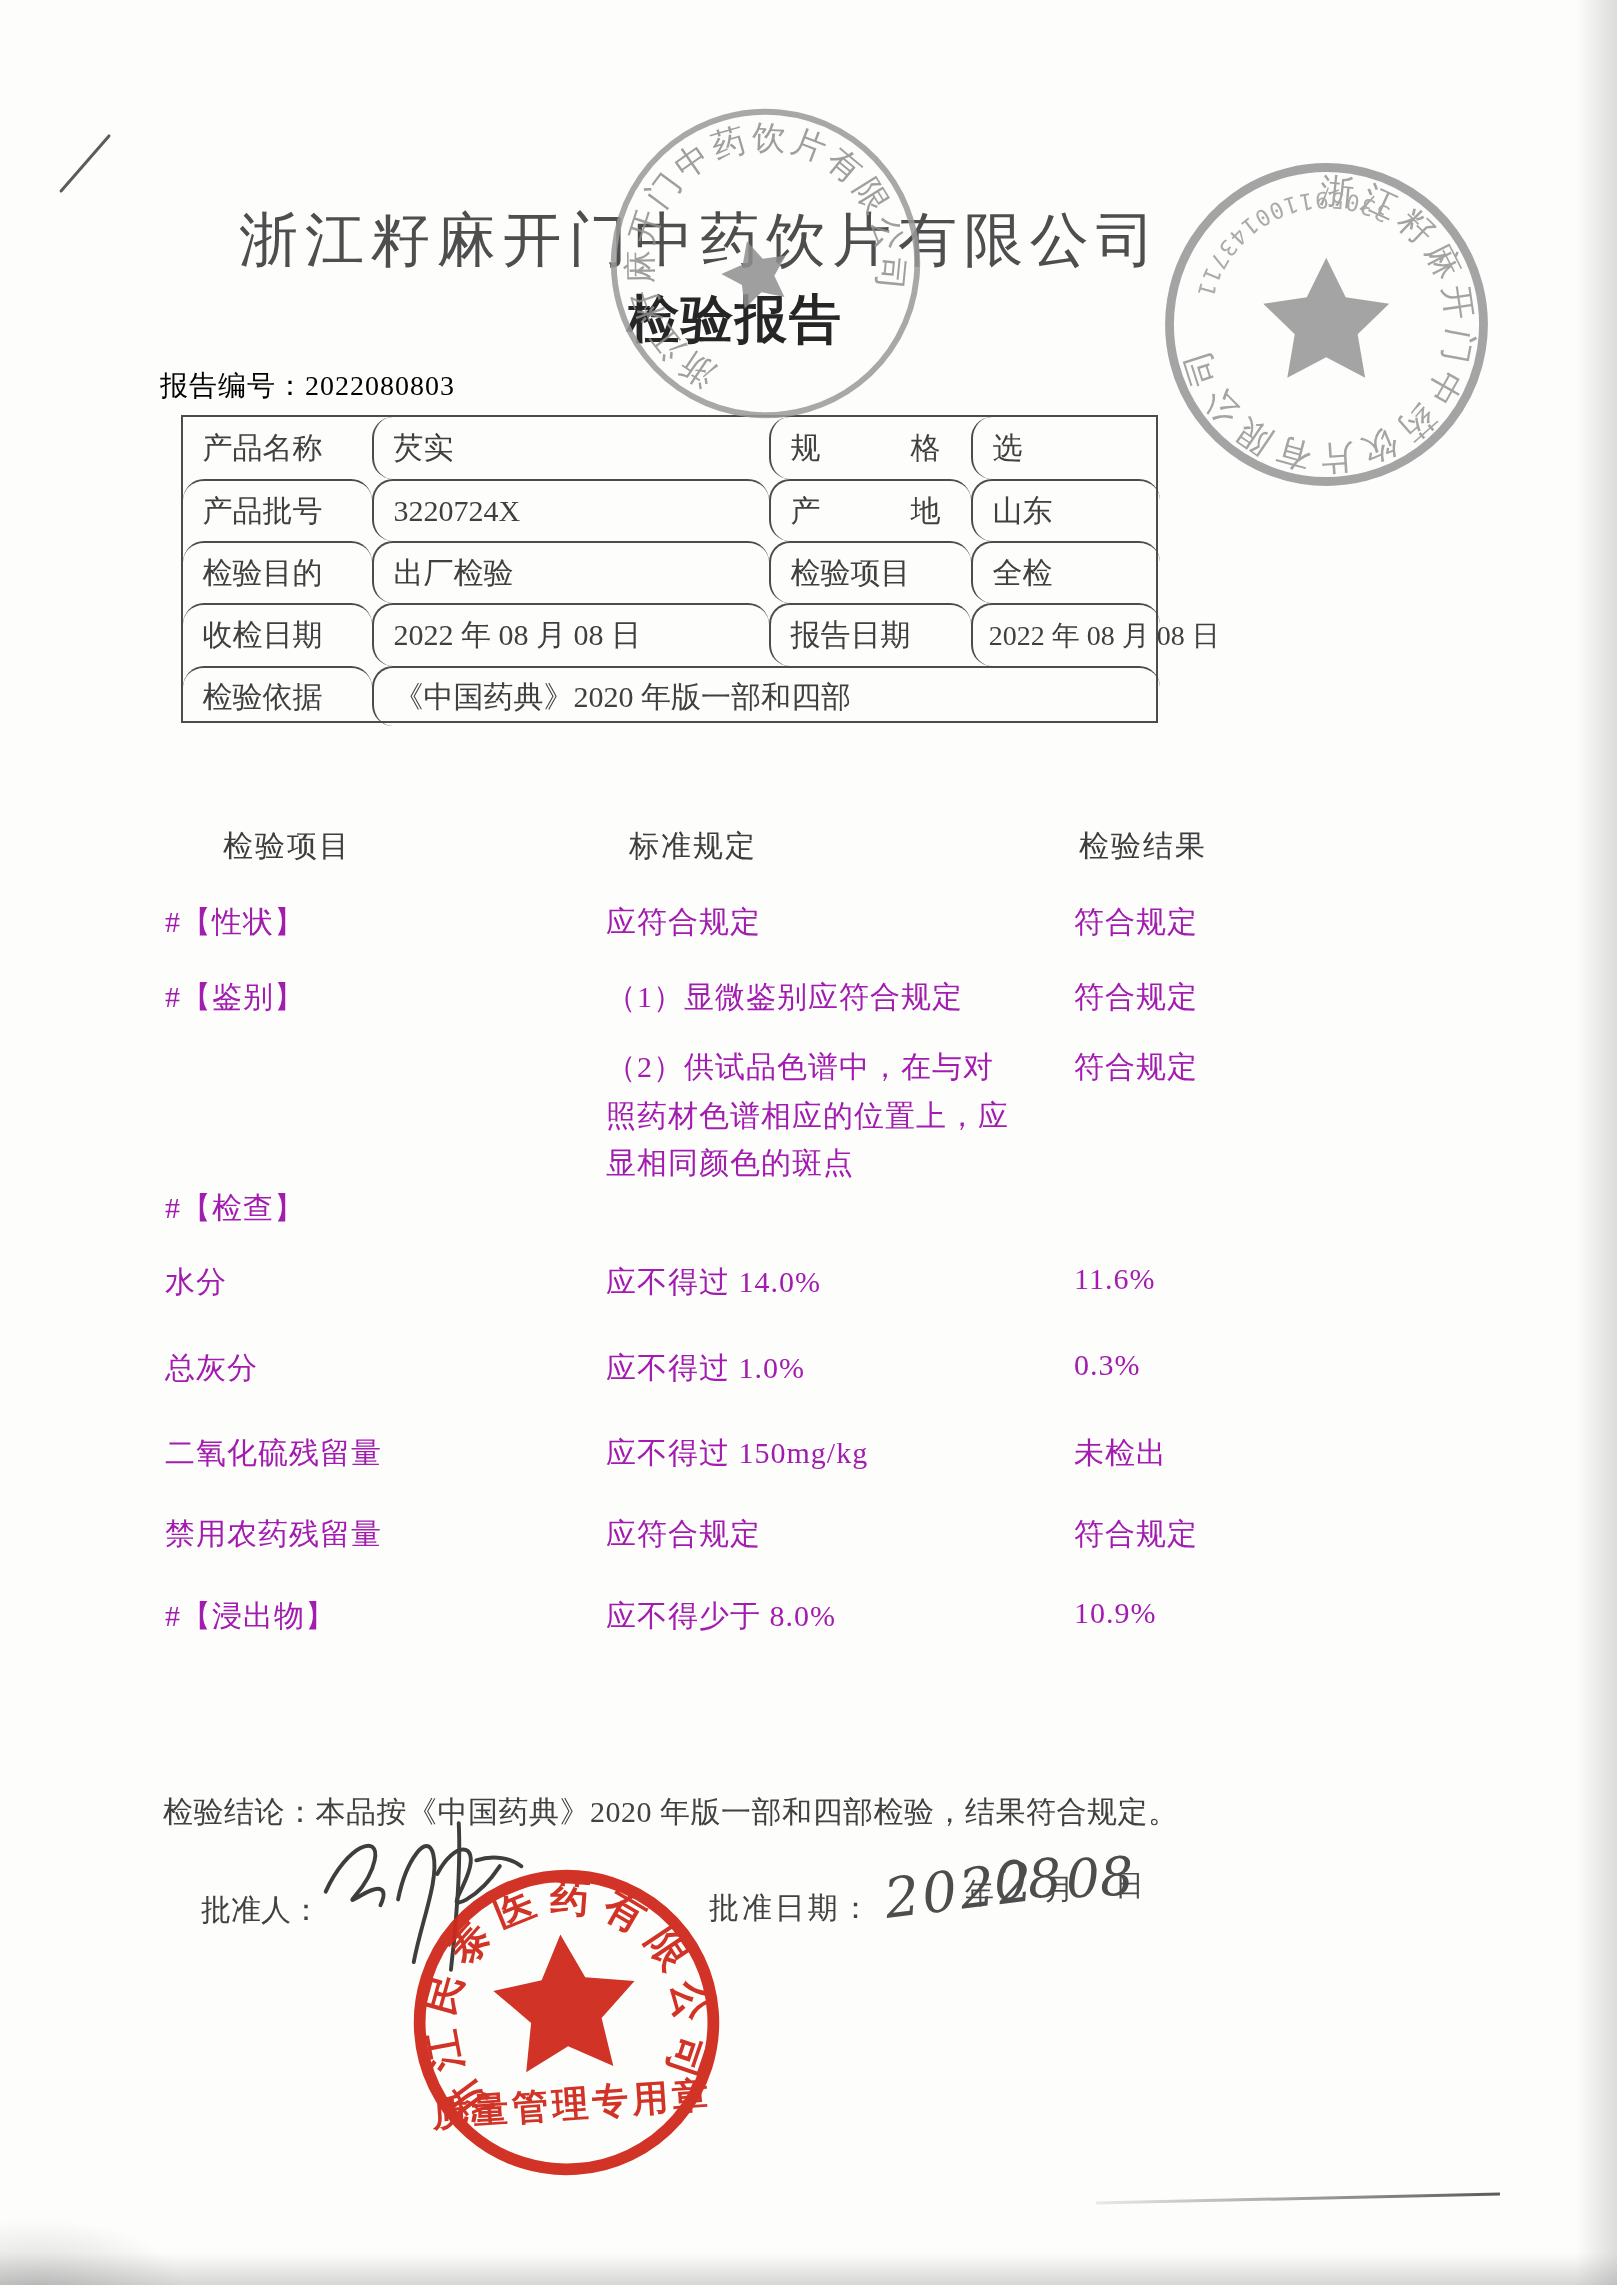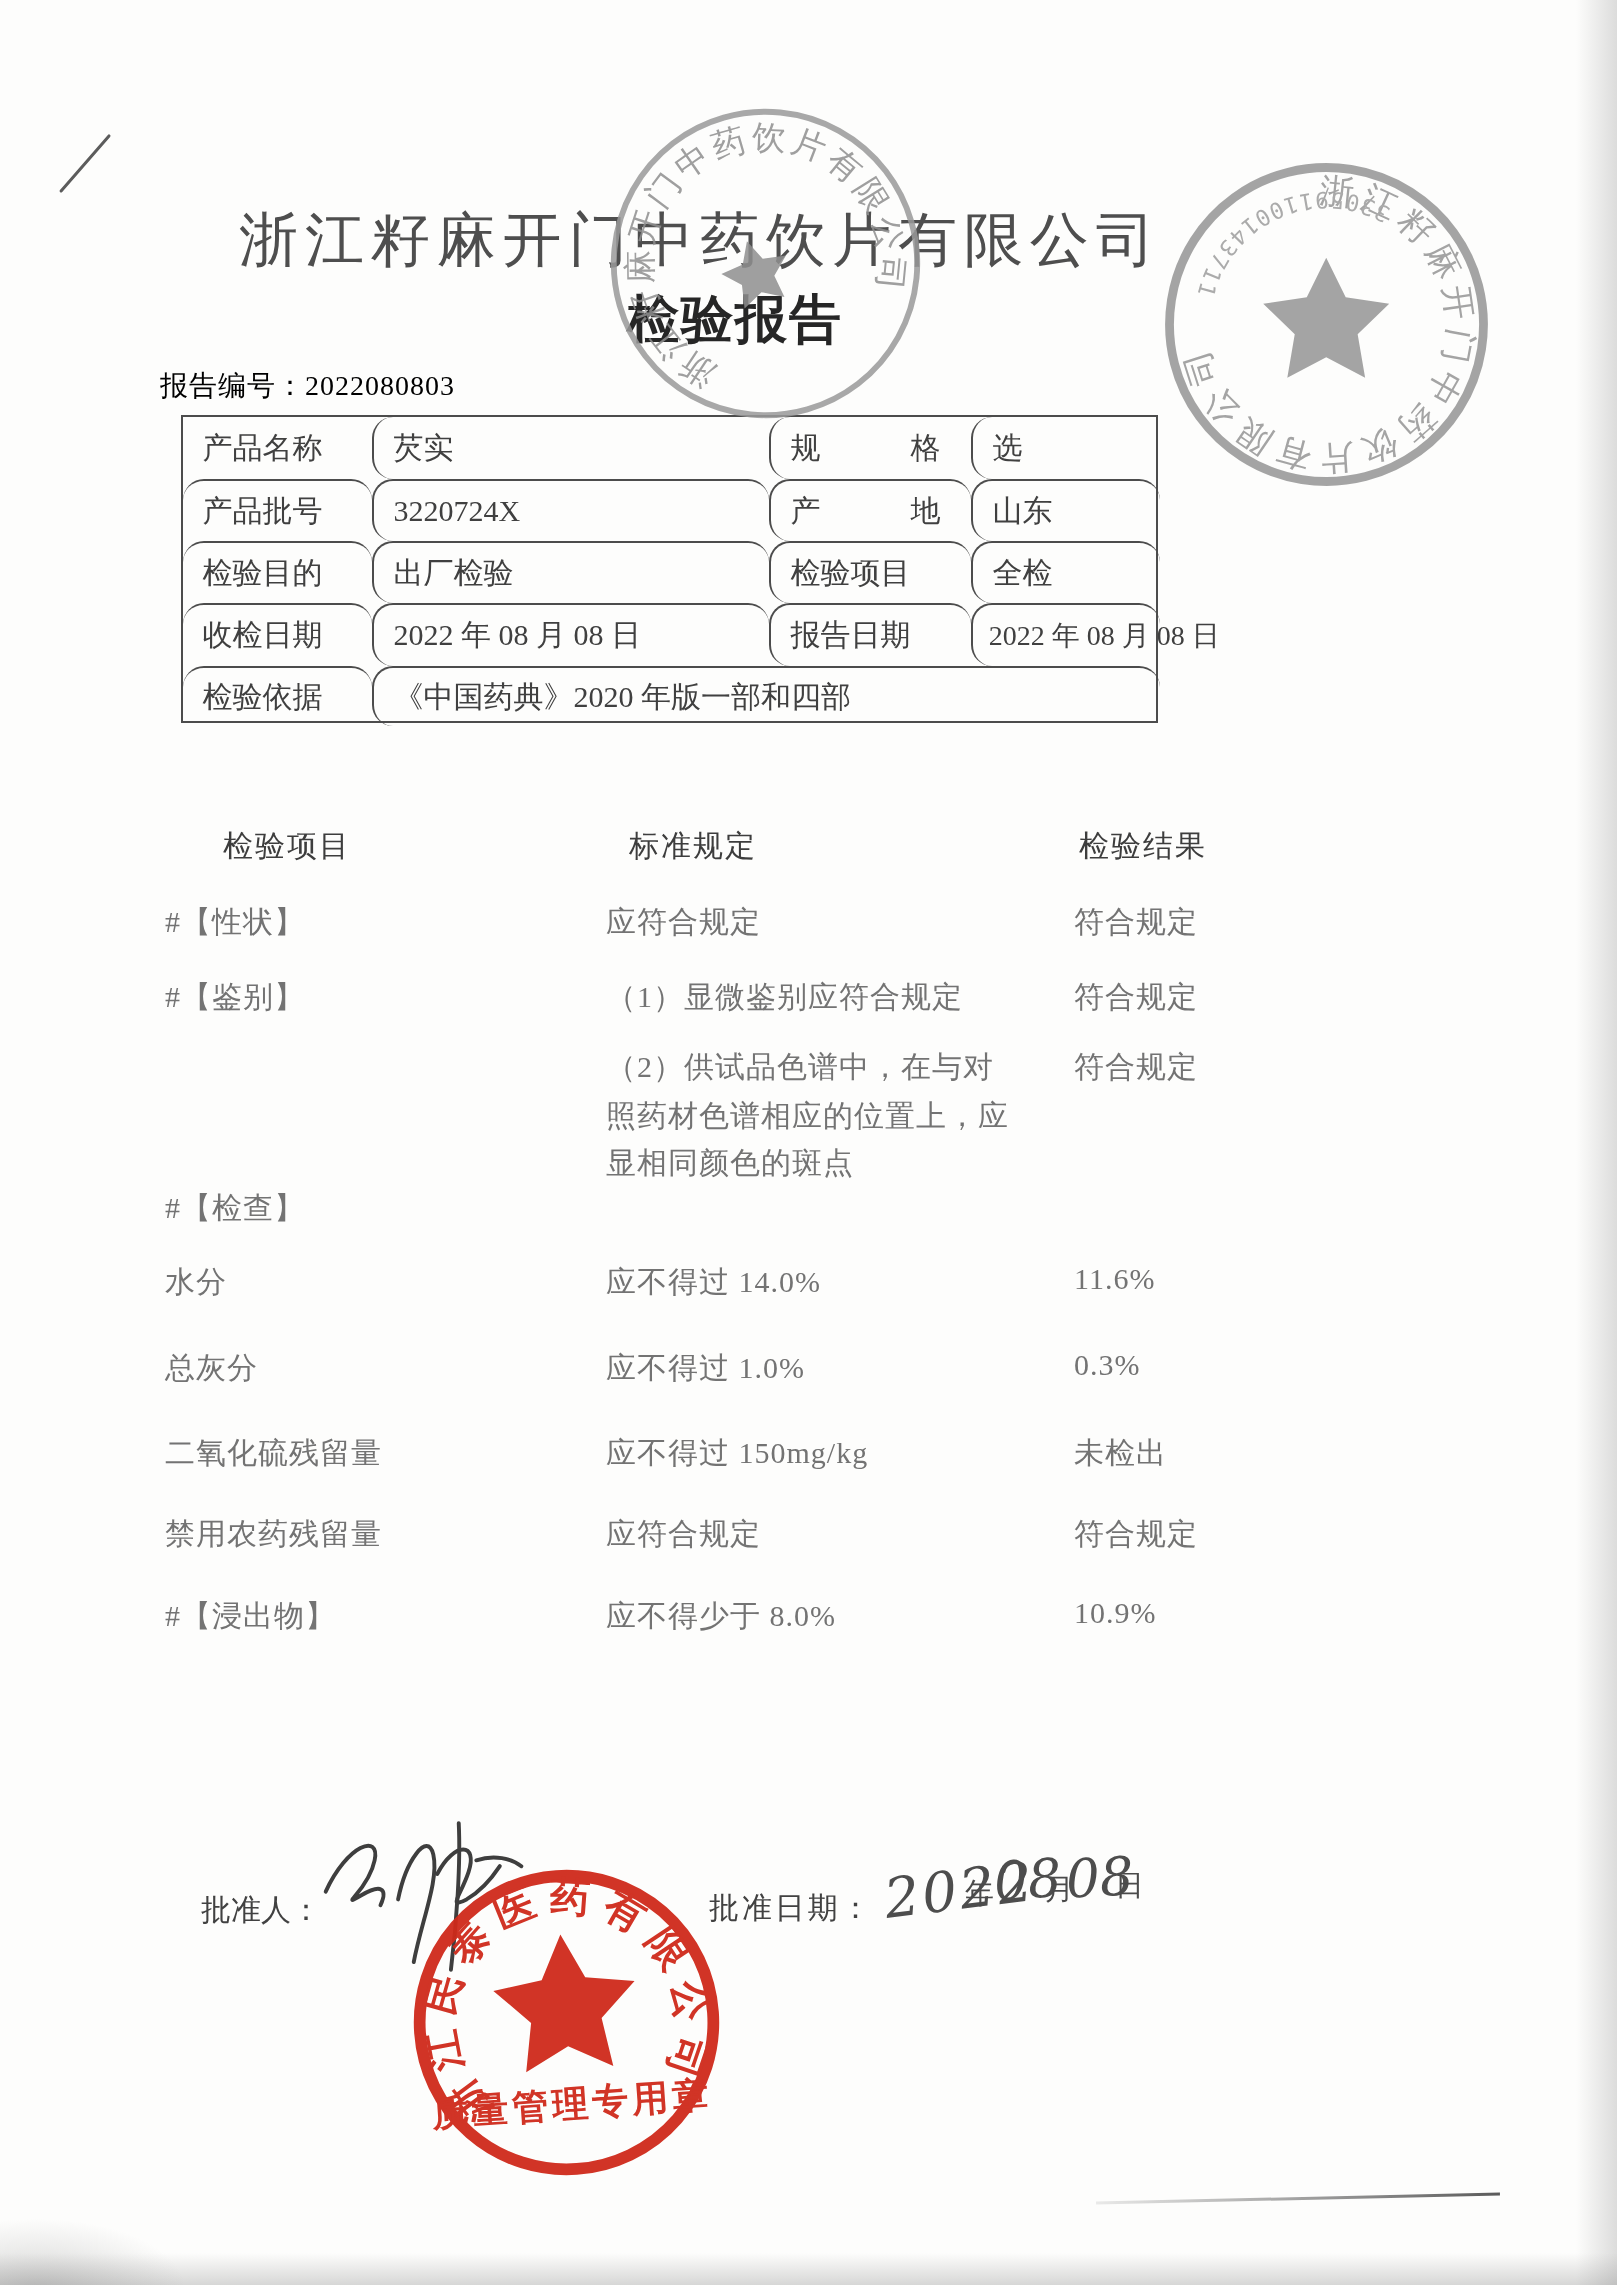--- a/index.html
+++ b/index.html
@@ -35,21 +35,21 @@
     grid-template-rows:62px 62px 62px 63px 60px;
     border:2.9px solid #4c4c4c;box-sizing:border-box;font-size:30px;color:#404040;}
   .cell{display:flex;align-items:center;padding-left:19.6px;box-sizing:border-box;
     border-top:2px solid #4c4c4c;border-left:2px solid #4c4c4c;white-space:nowrap;overflow:visible;border-radius:21px;}
   .cell.r0{border-top:none;}
   .cell.c0{border-left:none;}
   .cell.span3{grid-column:2/5;}
   .cell.tight{font-size:28px;padding-left:15.7px;}
   
   .res-header{position:absolute;font-size:30px;color:#3d3d3d;letter-spacing:2px;white-space:nowrap;}
-  .res-row{position:absolute;left:0;width:1617px;height:43px;font-size:30px;color:#737373;}
+  .res-row{position:absolute;left:0;width:1617px;height:43px;font-size:30px;color:#a21caf;}
   .res-row .col-item{position:absolute;left:165px;letter-spacing:1px;white-space:nowrap;}
   .res-row .col-std{position:absolute;left:606px;letter-spacing:1px;white-space:nowrap;}
   .res-row .col-res{position:absolute;left:1074px;width:137px;
     letter-spacing:1px;white-space:nowrap;}
   .note-line{position:absolute;left:163px;top:1703px;font-size:30px;color:#414141;
     letter-spacing:0.5px;white-space:nowrap;}
   .conclusion-line{position:absolute;left:163px;top:1792px;font-size:30px;color:#414141;
     letter-spacing:0.5px;white-space:nowrap;}
   
   .approver-label{position:absolute;left:201px;top:1890px;font-size:30px;color:#414141;white-space:nowrap;}
@@ -162,20 +162,21 @@
     <span class="col-item">禁用农药残留量</span>
     <span class="col-std">应符合规定</span>
     <span class="col-res">符合规定</span>
   </div>
   <div class="res-row" style="top:1596px;">
     <span class="col-item">#【浸出物】</span>
     <span class="col-std">应不得少于 8.0%</span>
     <span class="col-res">10.9%</span>
   </div>
 
+  <div class="conclusion-line">检验结论：本品按《中国药典》2020 年版一部和四部检验，结果符合规定。</div>
 
   <div class="approver-label">批准人：</div>
   <div class="date-label">批准日期：</div>
   <div class="hand hand-year">2022</div>
   <div class="date-unit unit-y">年</div>
   <div class="hand hand-m">08</div>
   <div class="date-unit unit-m">月</div>
   <div class="hand hand-d">08</div>
   <div class="date-unit unit-d">日</div>
 

